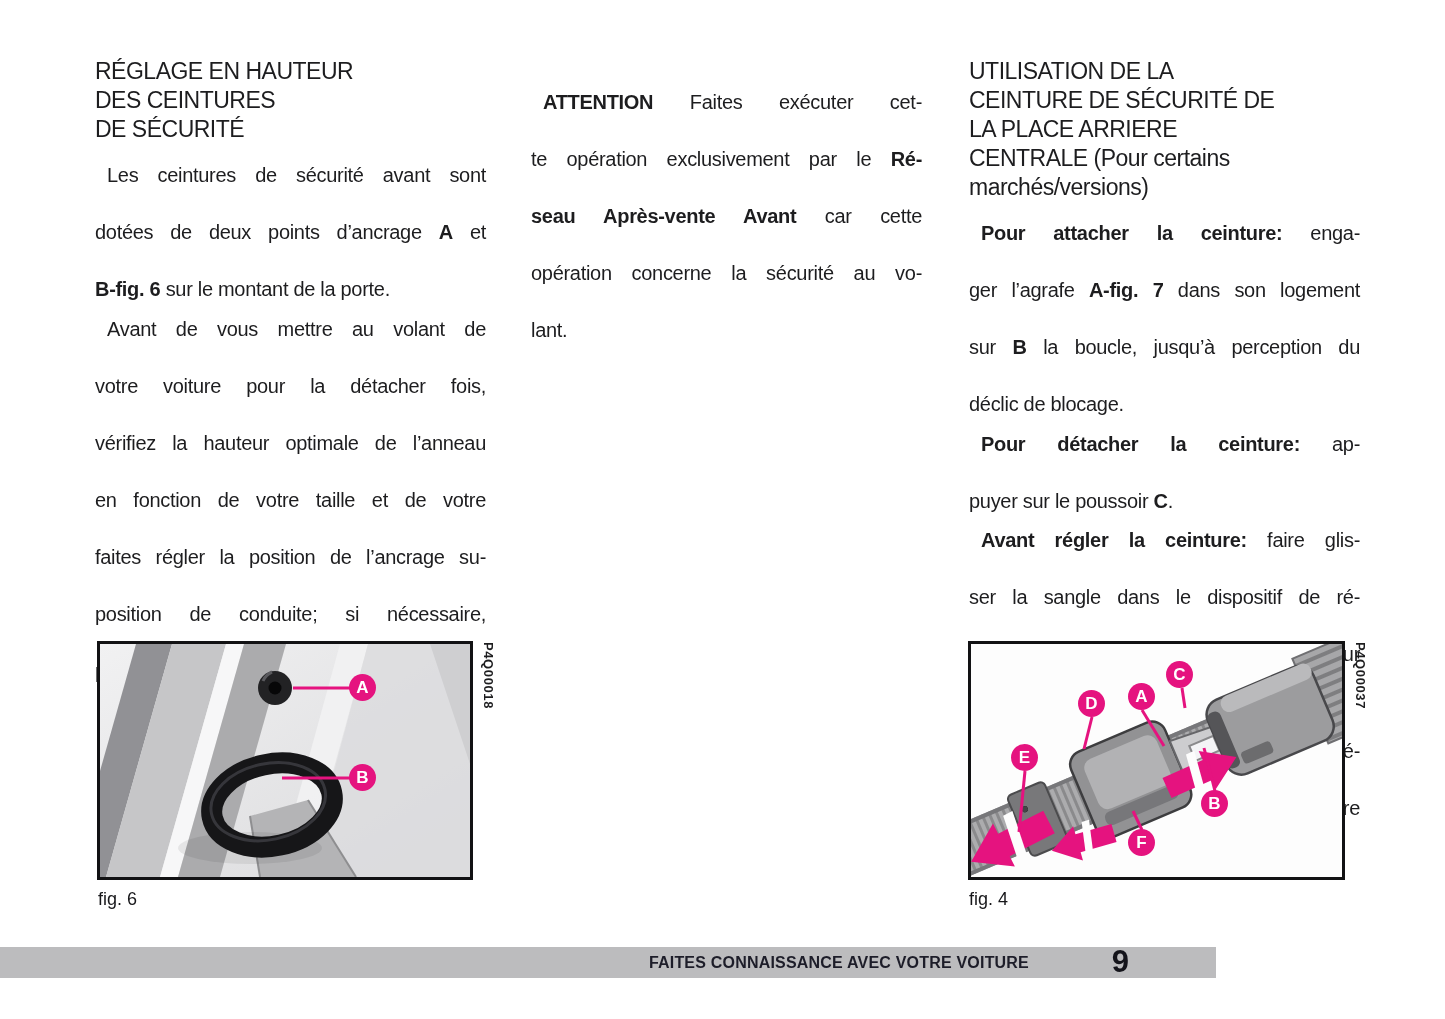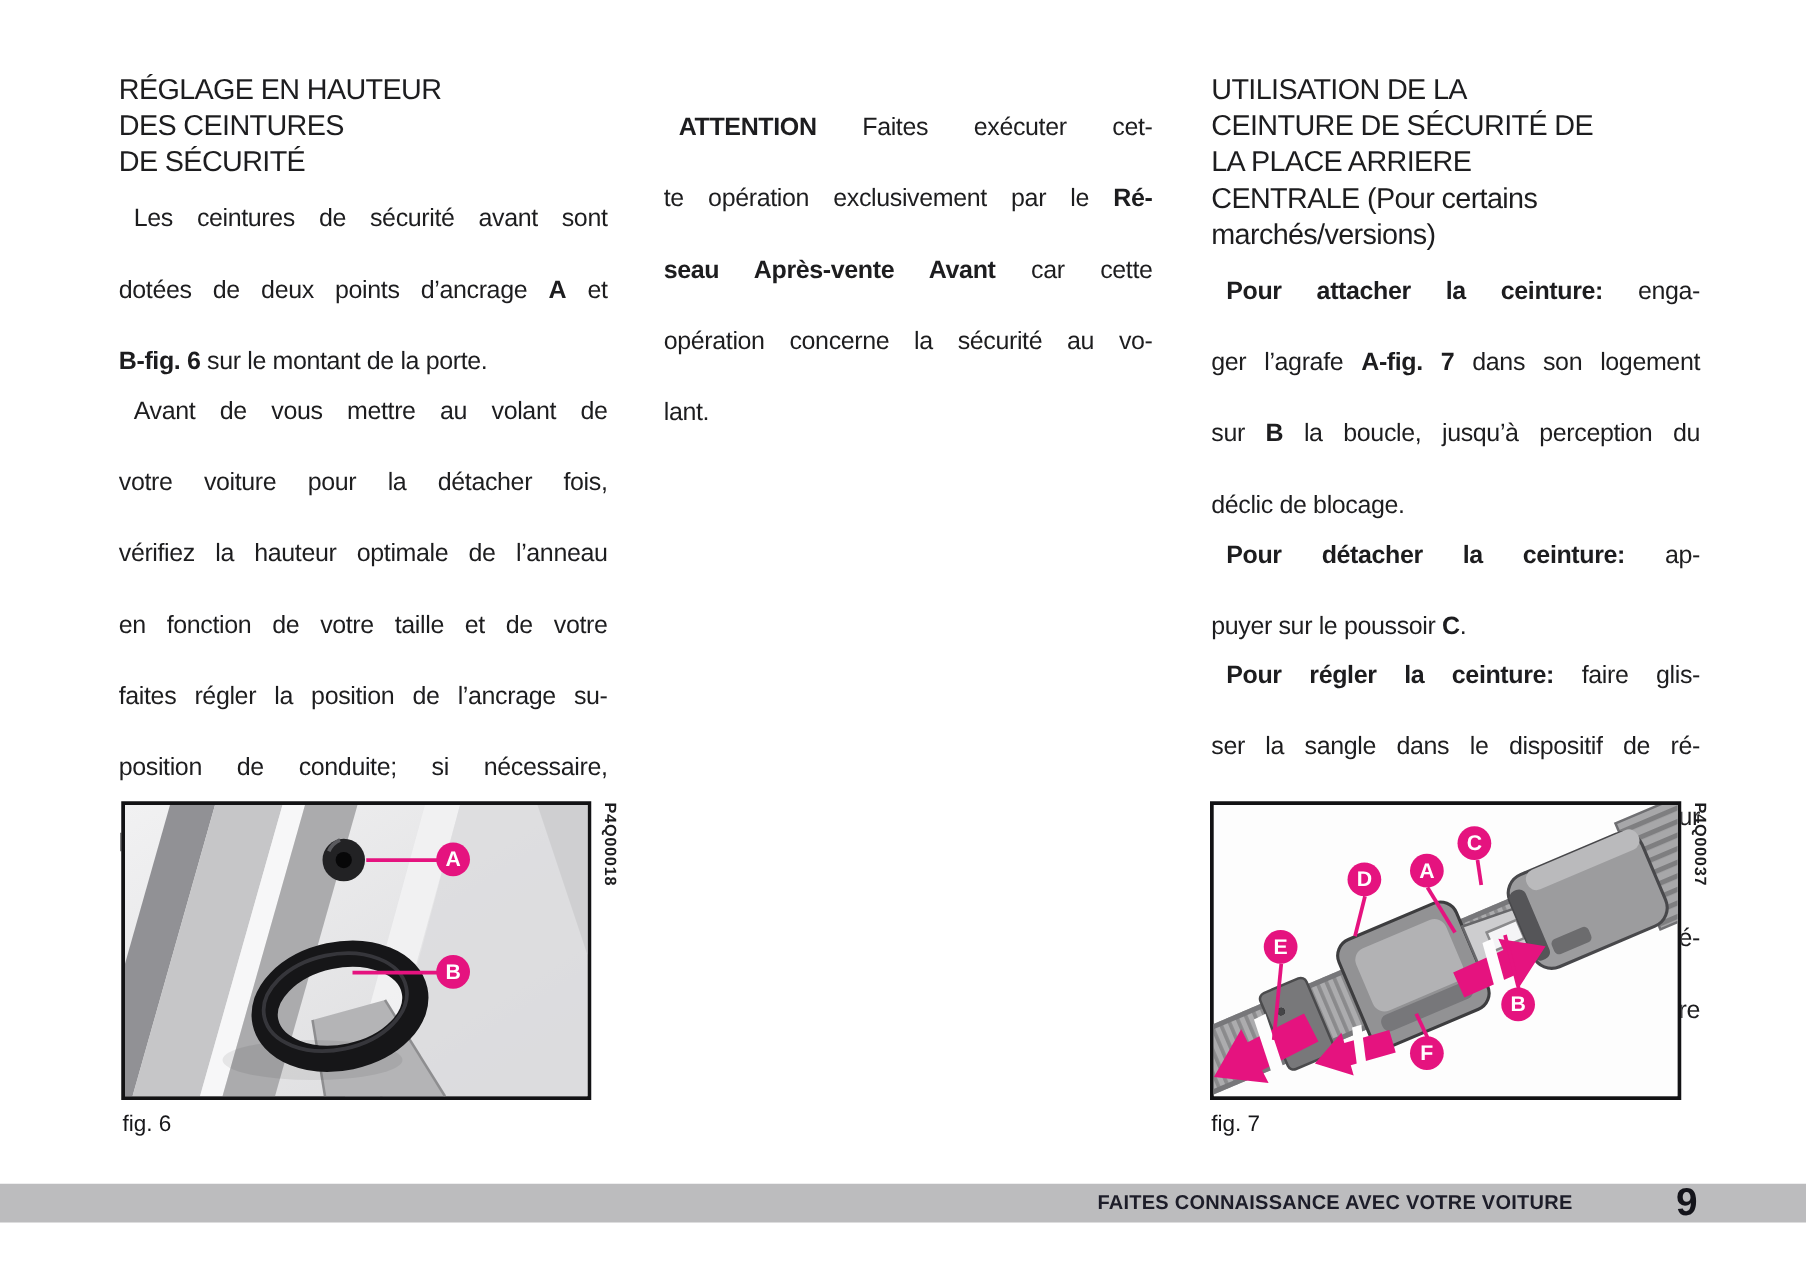--- a/index.html
+++ b/index.html
@@ -37,21 +37,21 @@
     line-height:27px; text-align:center; letter-spacing:0;
   }
   .fig-code {
     position:absolute; top:1px; left:100%; margin-left:8px;
     writing-mode:vertical-rl; font-size:13px; font-weight:bold;
     letter-spacing:0.6px; color:#1d1d1f; white-space:nowrap;
   }
   .fig-caption { margin:9px 0 0 1px; font-size:18px; color:#17171a; }
   
   .footer-bar {
-    position:absolute; left:0; top:947px; width:1445px; height:31px;
+    position:absolute; left:0; top:947px; width:1216px; height:31px;
     background:#bcbcbe;
   }
   .footer-title {
     position:absolute; right:187px; top:50%; transform:translateY(-50%);
     font-weight:bold; font-size:16px; letter-spacing:0.2px; color:#1d1d29;
   }
   .footer-page {
     position:absolute; right:87px; top:47%; transform:translateY(-50%);
     font-weight:bold; font-size:31px; color:#14141b;
   }
@@ -99,21 +99,21 @@
       <div class="tline first"><span class="b">Pour attacher la ceinture:</span><span> enga-</span></div>
       <div class="tline"><span>ger l’agrafe </span><span class="b">A-fig. 7</span><span> dans son logement</span></div>
       <div class="tline"><span>sur </span><span class="b">B</span><span> la boucle, jusqu’à perception du</span></div>
       <div class="tline last"><span>déclic de blocage.</span></div>
     </div>
   <div class="para">
       <div class="tline first"><span class="b">Pour détacher la ceinture:</span><span> ap-</span></div>
       <div class="tline last"><span>puyer sur le poussoir </span><span class="b">C</span><span>.</span></div>
     </div>
   <div class="para">
-      <div class="tline first"><span class="b">Pour régler la ceinture:</span><span> faire glis-</span></div>
+      <div class="tline first"><span class="b">Avant régler la ceinture:</span><span> faire glis-</span></div>
       <div class="tline"><span>ser la sangle dans le dispositif de ré-</span></div>
       <div class="tline"><span>glage D, en tirant l’extrémité </span><span class="b">E</span><span> pour</span></div>
       <div class="tline last"><span>serrer et l’extrémité </span><span class="b">F</span><span> pour relâcher.</span></div>
     </div>
   <div class="para">
       <div class="tline first"><span class="b">ATTENTION</span><span> La ceinture est ré-</span></div>
       <div class="tline"><span>glée correctement lorsqu’elle adhère</span></div>
       <div class="tline last"><span>bien au bassin.</span></div>
     </div>
 </section>
@@ -237,19 +237,19 @@
       </g>
     </svg>
     <div class="callout" style="left:157px; top:39px;">A</div>
     <div class="callout" style="left:230px; top:146px;">B</div>
     <div class="callout" style="left:195px; top:17px;">C</div>
     <div class="callout" style="left:107px; top:46px;">D</div>
     <div class="callout" style="left:40px;  top:100px;">E</div>
     <div class="callout" style="left:157px; top:185px;">F</div>
   </div>
   <span class="fig-code">P4Q00037</span>
-  <figcaption class="fig-caption">fig. 7</figcaption>
+  <figcaption class="fig-caption">fig. 4</figcaption>
 </figure>
 
 <footer class="footer-bar">
   <span class="footer-title">FAITES CONNAISSANCE AVEC VOTRE VOITURE</span>
   <span class="footer-page">9</span>
 </footer>
 
 </body></html>

